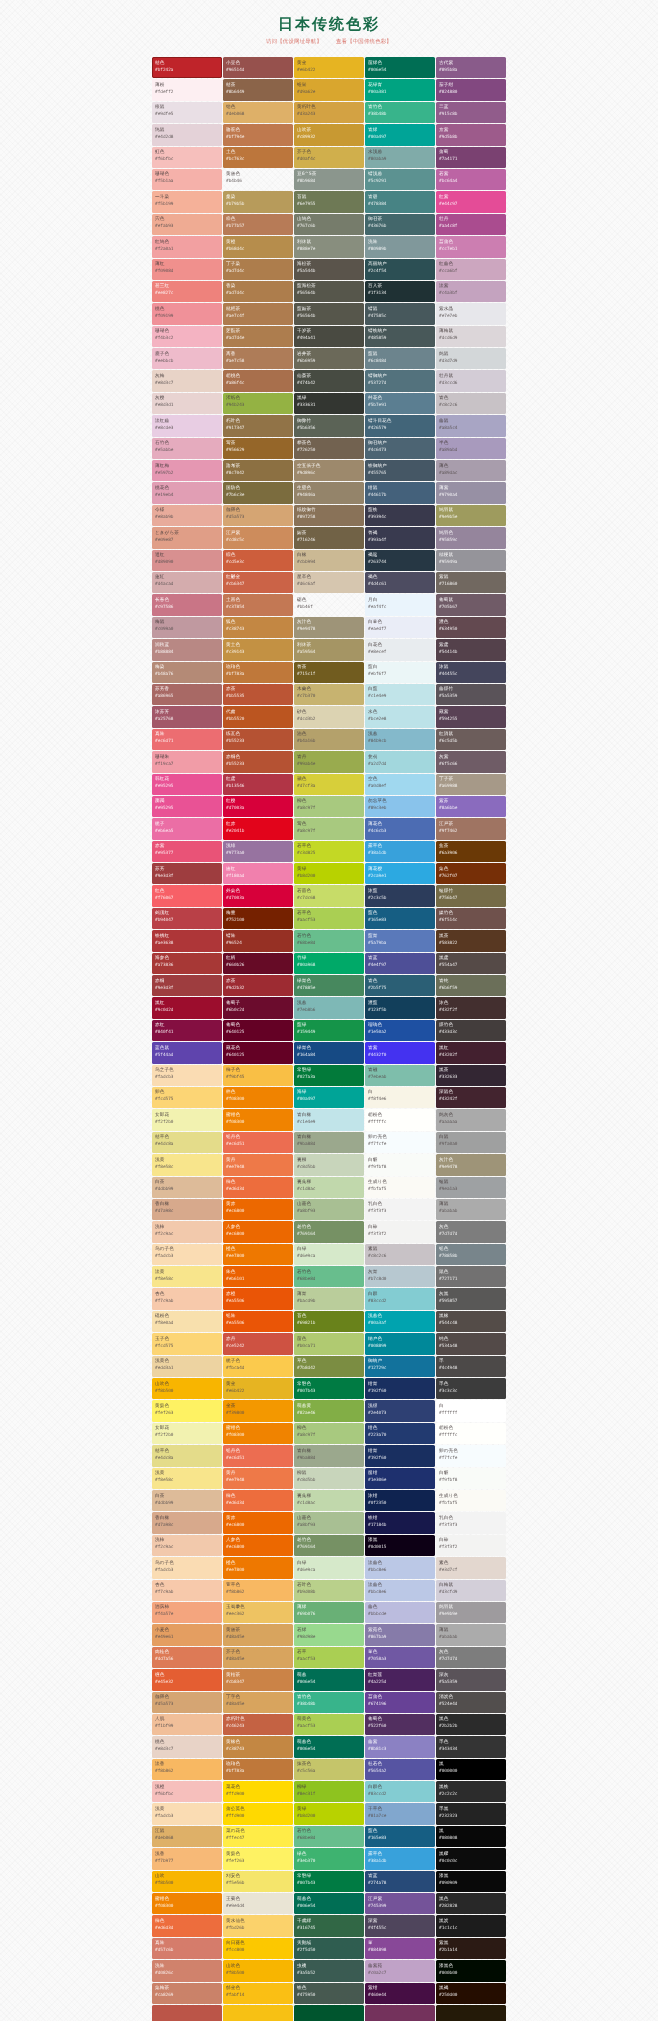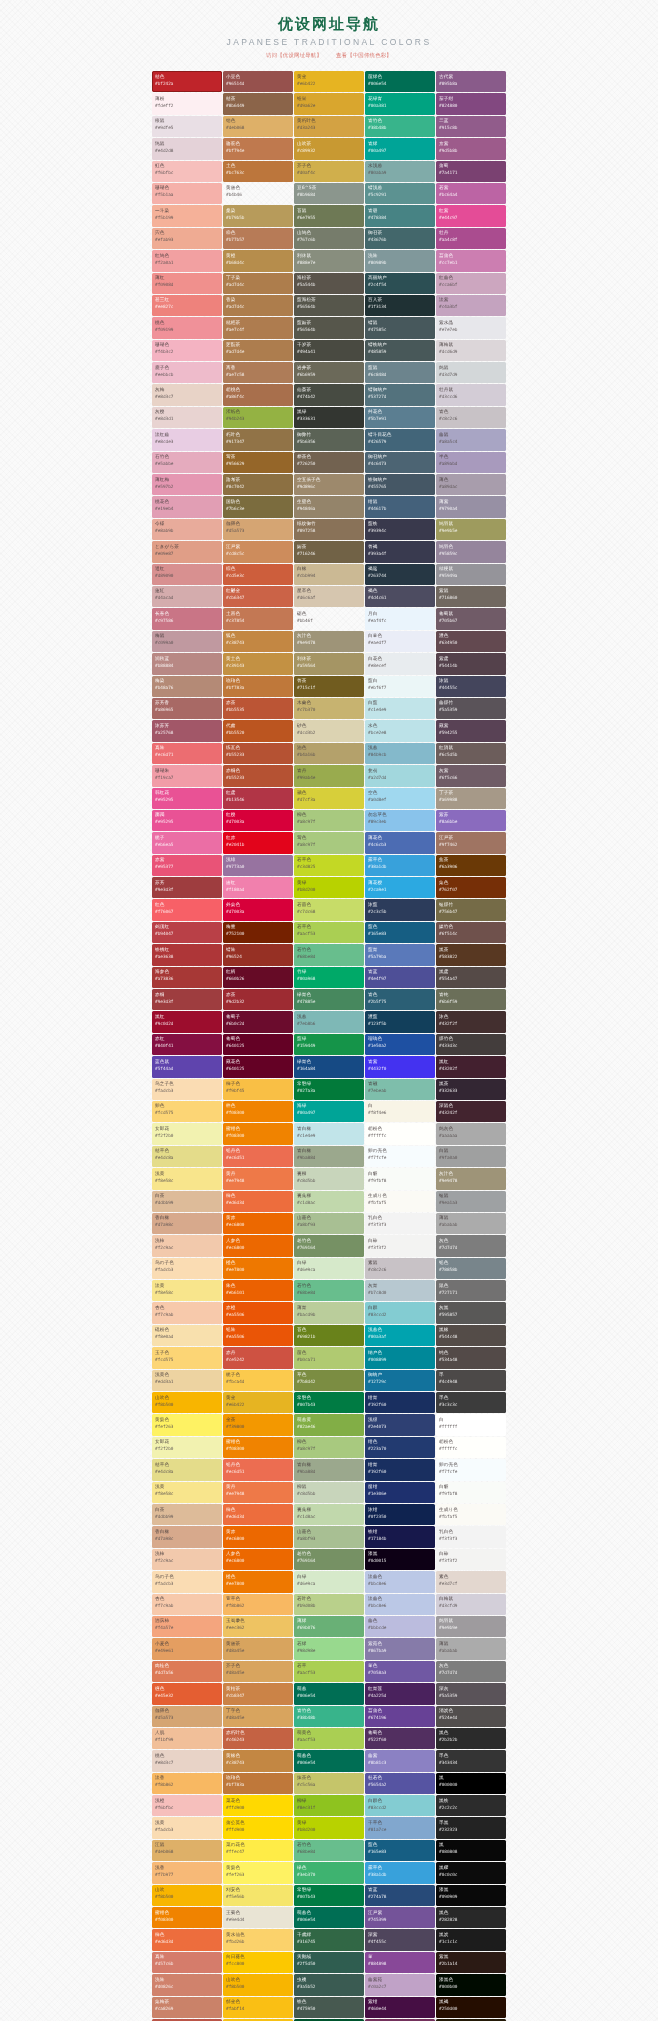--- a/index.html
+++ b/index.html
@@ -53,22 +53,21 @@
     font-family:"DejaVu Sans Mono","Liberation Mono",monospace;
     font-size:4.4px; line-height:6.5px; margin-top:1px;
     white-space:nowrap;
   }
   .cell.sel { outline:1.4px solid #8d1a1a; outline-offset:-1.4px; border-radius:2px; }
 </style>
 </head>
 <body>
 
 <div id="header">
-  <div id="title">优设网址导航</div>
-  <div id="subtitle">JAPANESE TRADITIONAL COLORS</div>
+  <div id="title">日本传统色彩</div>
   <div id="linkbar">
     <span>访问</span><a class="lk" href="#">【优设网址导航】</a><span class="gap"></span><span>查看</span><a class="lk" href="#">【中国传统色彩】</a>
   </div>
 </div>
 
 <div id="grid-wrap">
   <div id="grid">
       <div class="cell sel" style="background: rgb(191, 36, 42);">
         <span class="nm" style="color: rgba(255, 255, 255, 0.95);">枯色</span>
         <span class="hx" style="color: rgba(255, 255, 255, 0.85);">#bf242a</span>

